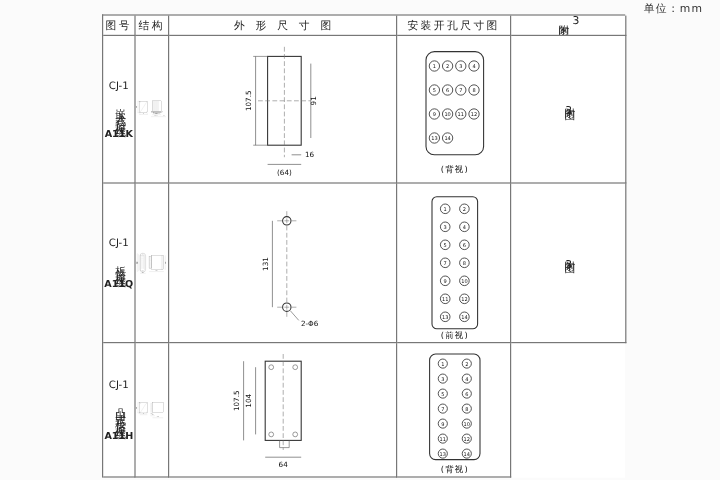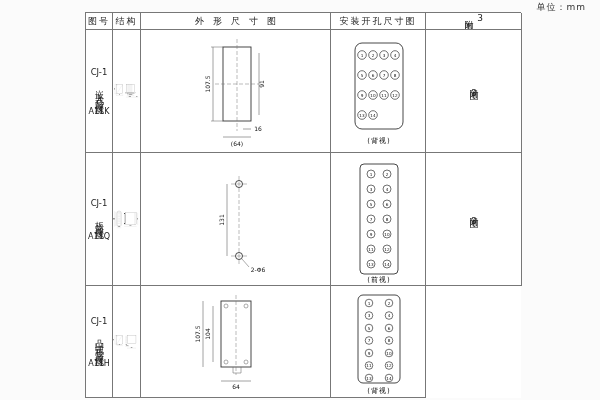--- a/index.html
+++ b/index.html
@@ -24,21 +24,21 @@
   .cell {
     border-right:1px solid #777; border-bottom:1px solid #777;
     display:flex; align-items:center; justify-content:center;
     overflow:hidden;
   }
   .th { font-size:9px; letter-spacing:2px; white-space:nowrap; }
   .ls-wide { letter-spacing:9px; text-indent:9px; }
   .vtext { writing-mode:vertical-lr; text-orientation:upright; font-size:9px; letter-spacing:3px; }
   .struct { flex-direction:column; gap:6px; padding:4px 0; }
   .model { font-size:8.5px; }
-  .code  { font-size:8px; }
+  .code  { font-size:8px;font-weight:bold; }
   svg { display:block; }
   .obj  { stroke:#333; stroke-width:0.9;  fill:none; }
   .thin { stroke:#666; stroke-width:0.55; fill:none; }
   .dash { stroke:#777; stroke-width:0.5;  fill:none; stroke-dasharray:4 2; }
   .dim  { stroke:#555; stroke-width:0.55; fill:none; }
   .dimtext   { font-size:6px;   fill:#111; text-anchor:middle; }
   .tcirc     { stroke:#333; stroke-width:0.7; fill:#fff; }
   .tnum      { font-size:4.2px; fill:#111; text-anchor:middle; }
   .viewlabel { font-size:7px;   fill:#111; text-anchor:middle; letter-spacing:1px; }
 </style>

